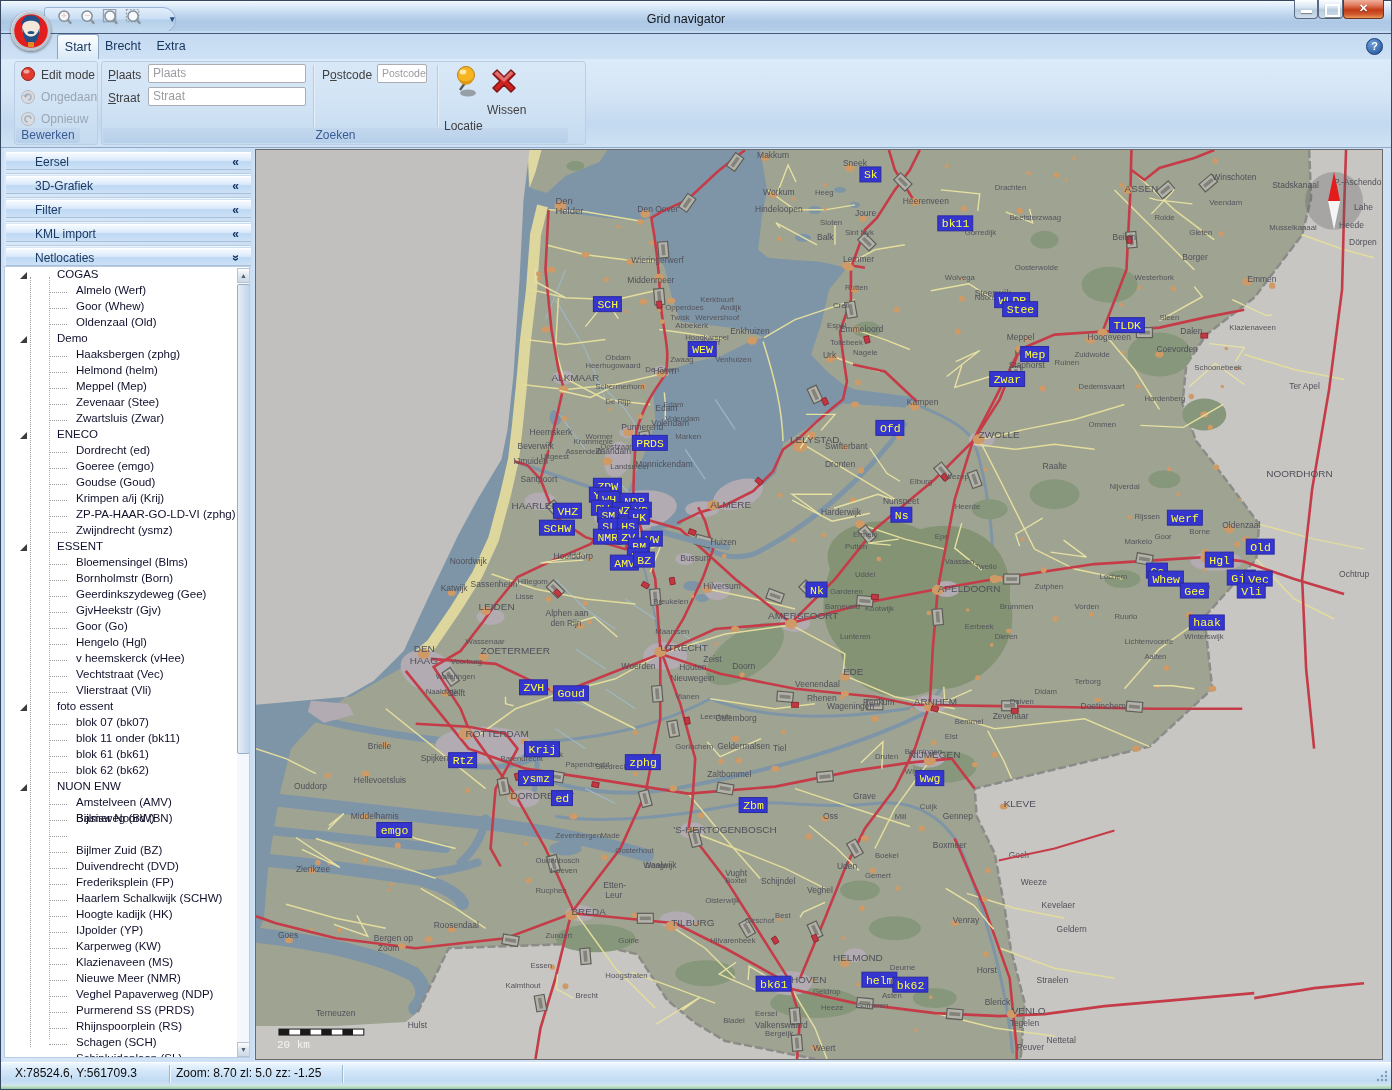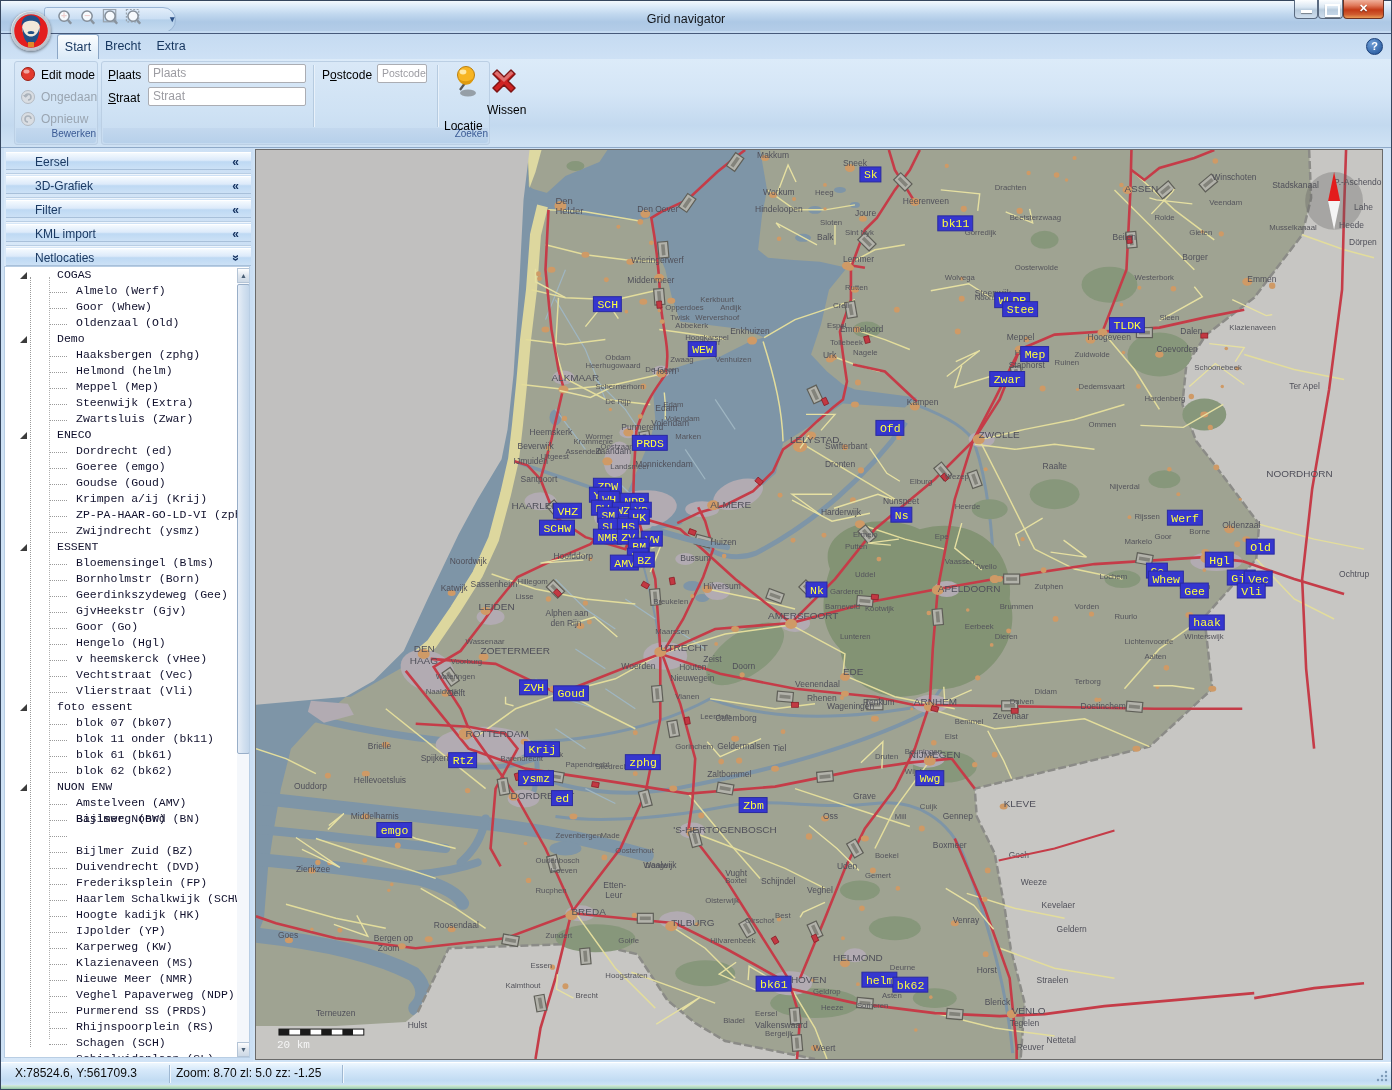--- a/index.html
+++ b/index.html
@@ -44,43 +44,43 @@
 #tabextra{left:149px;width:44px;}
 #helpbtn{left:1366px;top:38px;width:15px;height:15px;border-radius:50%;
  background:radial-gradient(circle at 35% 30%,#6f9fd8,#1d4f94);border:1px solid #1a3f78;}
 #helpbtn span{display:block;text-align:center;font-size:11px;line-height:15px;color:#fff;font-weight:bold;}
 
 #ribbon{left:1px;top:59px;width:1390px;height:88px;
  background:linear-gradient(180deg,#dcebf9 0%,#d4e5f6 40%,#c3d9ef 75%,#cfe2f4 100%);
  border-bottom:1px solid #8ea9c8;}
 .group{top:61px;height:84px;border:1px solid #bbcfe4;border-radius:3px;
  background:linear-gradient(180deg,#d9e8f7 0%,#cfe2f4 60%,#c6dbf0 100%);box-sizing:border-box;}
-.glabel{bottom:1px;left:1px;right:1px;height:15px;text-align:right;font-size:10px;color:#3a5a94;
+.glabel{bottom:1px;left:1px;right:17px;height:15px;text-align:center;font-size:12px;color:#3a5a94;
  background:linear-gradient(180deg,#c3d8ee 0%,#b7d0ea 100%);border-radius:0 0 3px 3px;}
 #grp1{left:14px;width:84px;}
-#grp2{left:101px;width:389px;}
-.rbtxt{font-size:12px;color:#000000;}
+#grp2{left:101px;width:485px;}
+.rbtxt{font-size:12px;color:#404040;}
 .grayed{color:#9aa5b1;}
 .sep{top:6px;width:1px;height:62px;background:#b6cbe0;box-shadow:1px 0 0 #e8f1fa;}
 .field{height:19px;background:#fff;border:1px solid #abadb3;border-radius:2px;box-sizing:border-box;
  font-size:12px;color:#9c9ca2;line-height:17px;padding-left:4px;}
 u{text-decoration:underline;}
 
 #content{left:1px;top:148px;width:1390px;height:914px;background:#cfe2f5;}
 #sidebar{left:3px;top:0px;width:249px;height:914px;
  background:linear-gradient(90deg,#d8e8f8 0%,#cbdff4 100%);}
 .phead{left:2px;width:245px;height:18px;
  background:linear-gradient(180deg,#f5fafe 0%,#dceafa 45%,#bed9f3 55%,#cce1f6 100%);
  border-top:1px solid #fff;border-bottom:1px solid #a8c0da;box-sizing:border-box;}
 .phead .t{position:absolute;left:29px;top:2px;font-size:12px;color:#1b3a63;}
 .phead .c{position:absolute;right:12px;top:2px;font-size:12px;color:#163361;font-weight:bold;display:inline-block;}
 .pline{left:2px;width:245px;height:1px;background:#b9cee4;box-shadow:0 1px 0 #eef5fc;}
 #tree{left:3px;top:118px;width:246px;height:792px;background:#ffffff;border:1px solid #b9cee4;box-sizing:border-box;
  overflow:hidden;}
-.trow{left:0;height:16px;font-size:11.5px;color:#10102c;white-space:nowrap;font-family:Liberation Mono, monospace;}
+.trow{left:0;height:16px;font-size:11.5px;color:#10102c;white-space:nowrap;}
 
 #vscroll{left:232px;top:1px;width:13px;height:789px;background:#f4f7fb;}
 .sbtn{left:0;width:13px;height:15px;background:linear-gradient(180deg,#fefefe,#dfe6ee 50%,#cdd9e6 100%);
  border:1px solid #b4c4d6;box-sizing:border-box;text-align:center;}
 .sbtn span{font-size:7px;color:#4b5f75;line-height:13px;display:block;}
 #sthumb{left:0px;top:16px;width:13px;height:470px;border:1px solid #98aec8;border-radius:2px;box-sizing:border-box;
  background:linear-gradient(90deg,#e7eef7 0%,#d3e1f0 50%,#c3d6ea 100%);}
 
 #map{left:254px;top:1px;width:1128px;height:911px;background:#c1c0bf;border:1px solid #6a6a6a;box-sizing:border-box;}
 
@@ -234,21 +234,21 @@
 <div class="trow abs" style="top:65px;left:52px">Demo</div>
 <svg class="abs" style="left:14px;top:68px" width="9" height="9" viewBox="0 0 9 9">
         <path d="M8,1 L8,8 L1,8 Z" fill="#3c3c3c"></path>
       </svg>
 <div class="trow abs" style="top:81px;left:71px">Haaksbergen (zphg)</div>
 <div class="abs" style="left:44px;top:89px;width:18px;height:1px;border-top:1px dotted #9a9a9a"></div>
 <div class="trow abs" style="top:97px;left:71px">Helmond (helm)</div>
 <div class="abs" style="left:44px;top:105px;width:18px;height:1px;border-top:1px dotted #9a9a9a"></div>
 <div class="trow abs" style="top:113px;left:71px">Meppel (Mep)</div>
 <div class="abs" style="left:44px;top:121px;width:18px;height:1px;border-top:1px dotted #9a9a9a"></div>
-<div class="trow abs" style="top:129px;left:71px">Steenwijk (Extra)</div>
+<div class="trow abs" style="top:129px;left:71px">Zevenaar (Stee)</div>
 <div class="abs" style="left:44px;top:137px;width:18px;height:1px;border-top:1px dotted #9a9a9a"></div>
 <div class="trow abs" style="top:145px;left:71px">Zwartsluis (Zwar)</div>
 <div class="abs" style="left:44px;top:153px;width:18px;height:1px;border-top:1px dotted #9a9a9a"></div>
 <div class="trow abs" style="top:161px;left:52px">ENECO</div>
 <svg class="abs" style="left:14px;top:164px" width="9" height="9" viewBox="0 0 9 9">
         <path d="M8,1 L8,8 L1,8 Z" fill="#3c3c3c"></path>
       </svg>
 <div class="trow abs" style="top:177px;left:71px">Dordrecht (ed)</div>
 <div class="abs" style="left:44px;top:185px;width:18px;height:1px;border-top:1px dotted #9a9a9a"></div>
 <div class="trow abs" style="top:193px;left:71px">Goeree (emgo)</div>

